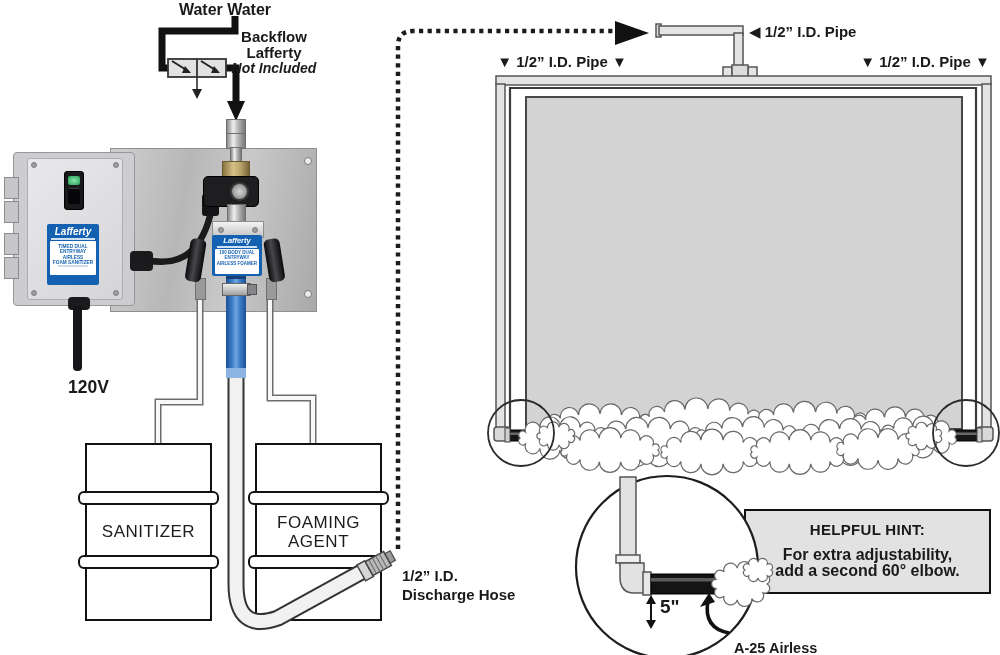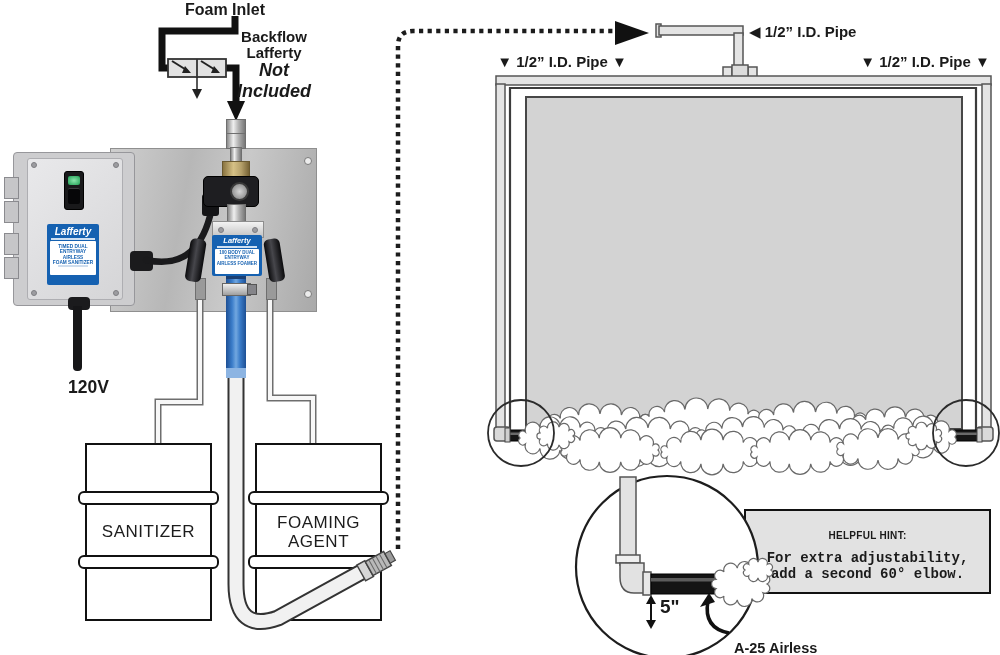--- a/index.html
+++ b/index.html
@@ -59,22 +59,22 @@
   .clampscrew{left:247px;top:284px;width:8px;height:9px;background:#85858a;border:1px solid #555;}
   
   .drum{width:123px;height:174px;background:#fff;border:2.5px solid #111;}
   .band{left:-9px;right:-9px;height:10px;background:#fff;border:2.5px solid #111;border-radius:6px;}
   .drumtext{left:0;right:0;top:60px;height:53px;display:flex;flex-direction:column;align-items:center;justify-content:center;
             font-size:17px;letter-spacing:.5px;line-height:19px;color:#1c1c1c;}
   
   .lbl{font-weight:bold;font-size:15px;line-height:15.5px;}
   .italic{font-style:italic;font-weight:bold;}
   .hintbox{left:744px;top:509px;width:243px;height:81px;background:#e2e2e2;border:2.5px solid #111;text-align:center;}
-  .hint-title{font-weight:bold;font-size:10px;margin-top:19px;letter-spacing:.3px;}
-  .hint-line{font-weight:bold;font-size:14px;line-height:16px;font-family:Liberation Mono, monospace;}
+  .hint-title{font-weight:bold;font-size:15px;margin-top:10px;letter-spacing:.3px;}
+  .hint-line{font-weight:bold;font-size:16px;line-height:16px;}
   .sixft{font-size:27px;color:#1f1f1f;letter-spacing:1px;}
 </style>
 </head>
 <body>
 
 <div id="canvas">
 
   <div class="abs z1 wall">
     <div class="abs hole" style="left:193px;top:8px;"></div>
     <div class="abs hole" style="left:193px;top:141px;"></div>
@@ -281,25 +281,29 @@
       <div>SANITIZER</div>
     </div>
   </div>
 
   <div class="abs z2 hintbox">
     <div class="hint-title">HELPFUL HINT:</div>
     <div class="hint-line" style="margin-top:9px;">For extra adjustability,</div>
     <div class="hint-line">add a second 60° elbow.</div>
   </div>
 
-  <div class="abs z6 lbl" style="left:160px;top:2px;width:130px;text-align:center;font-size:16px;">Foam Inlet</div>
+  <div class="abs z6 lbl" style="left:160px;top:2px;width:130px;text-align:center;font-size:16px;">Water Water</div>
   <div class="abs z6" style="left:222px;top:29px;width:104px;text-align:center;">
     <div class="lbl">Backflow</div>
     <div class="lbl">Lafferty</div>
-    <div class="italic" style="font-size:18px;text-align:center;">Not Included</div>
+    <div class="italic" style="font-size:14px;text-align:center;">Not Included</div>
+  </div>
+  <div class="abs z6" style="left:402px;top:567px;">
+    <div class="lbl" style="line-height:18.5px;">1/2” I.D.</div>
+    <div class="lbl" style="line-height:18.5px;">Discharge Hose</div>
   </div>
   <div class="abs z6 lbl" style="left:492px;top:54px;width:140px;text-align:center;">▼ 1/2” I.D. Pipe ▼</div>
   <div class="abs z6 lbl" style="left:749px;top:24px;text-align:right;">◀ 1/2” I.D. Pipe</div>
   <div class="abs z6 lbl" style="left:851px;top:54px;width:148px;text-align:center;">▼ 1/2” I.D. Pipe ▼</div>
   <div class="abs z6 lbl" style="left:660px;top:599px;font-size:19px;">5"</div>
   <div class="abs z6" style="left:734px;top:640px;">
     <div class="lbl" style="font-size:14.5px;line-height:16px;">A-25 Airless</div>
     <div class="lbl" style="font-size:14.5px;line-height:16px;">Inlet Wand</div>
   </div>
 

